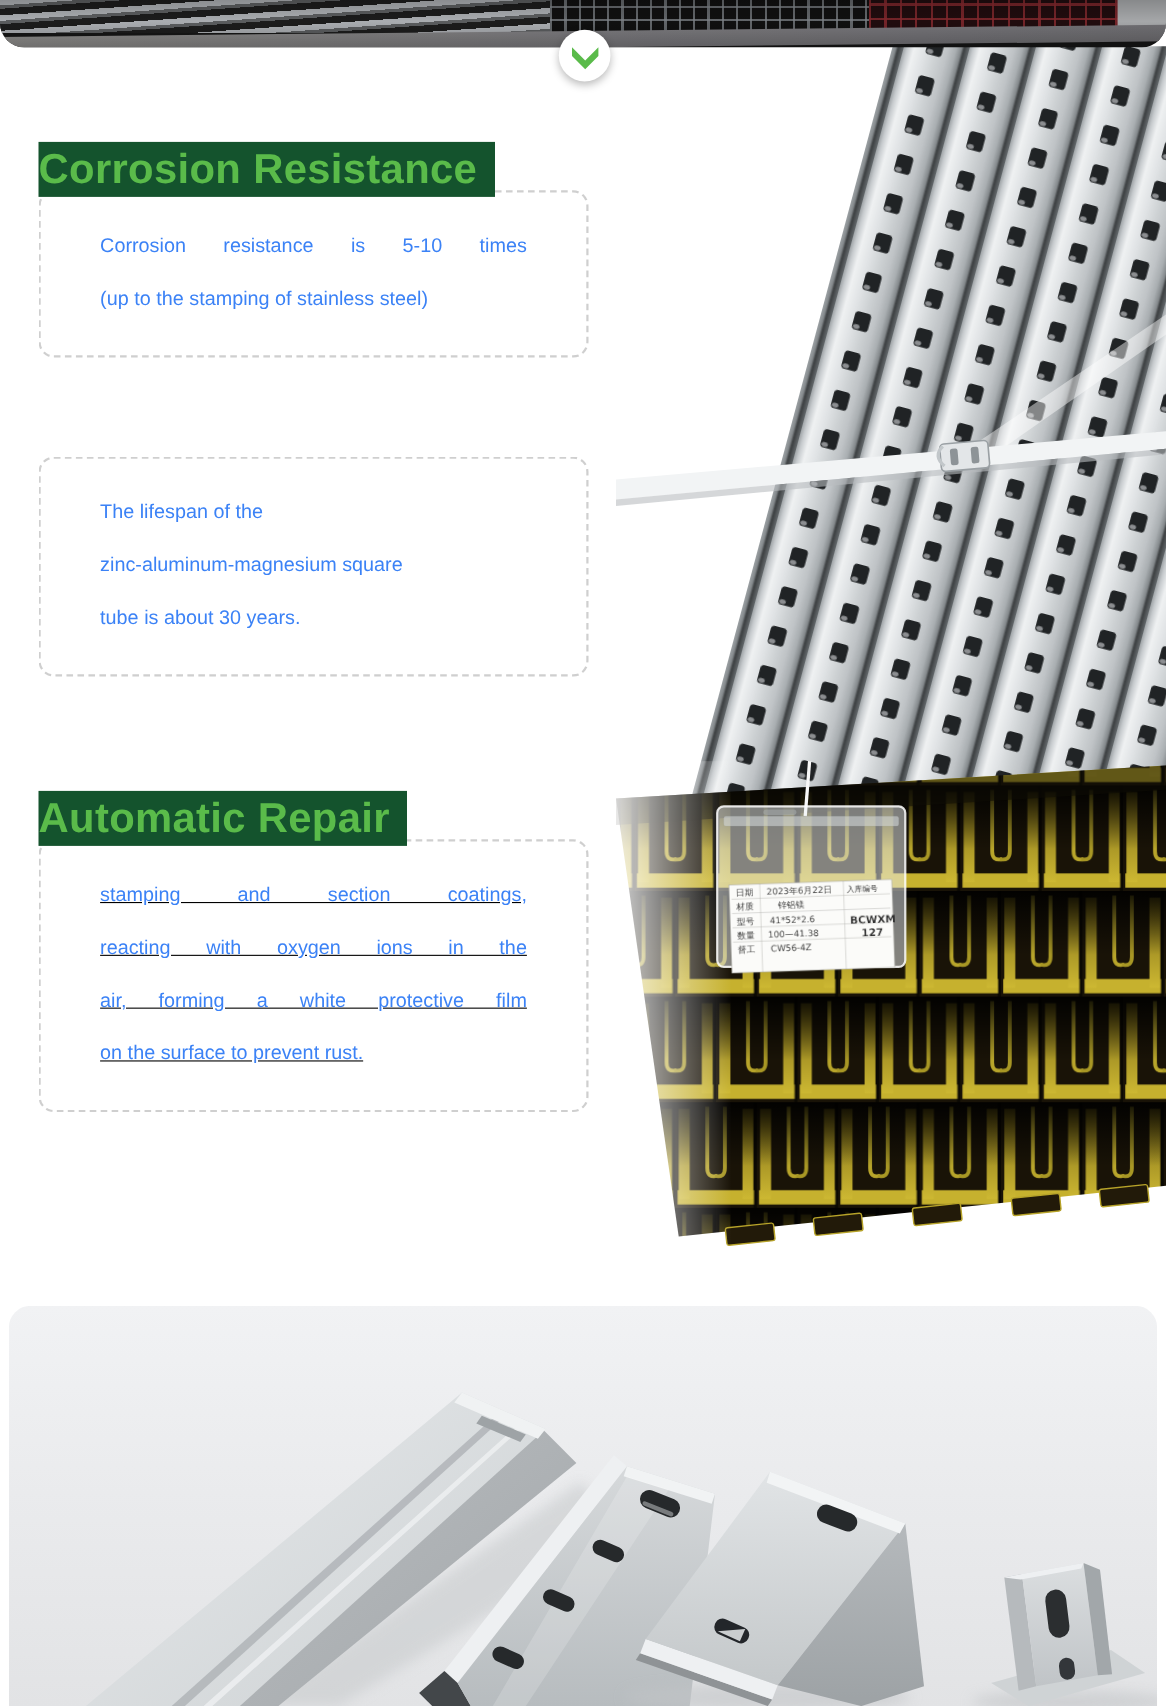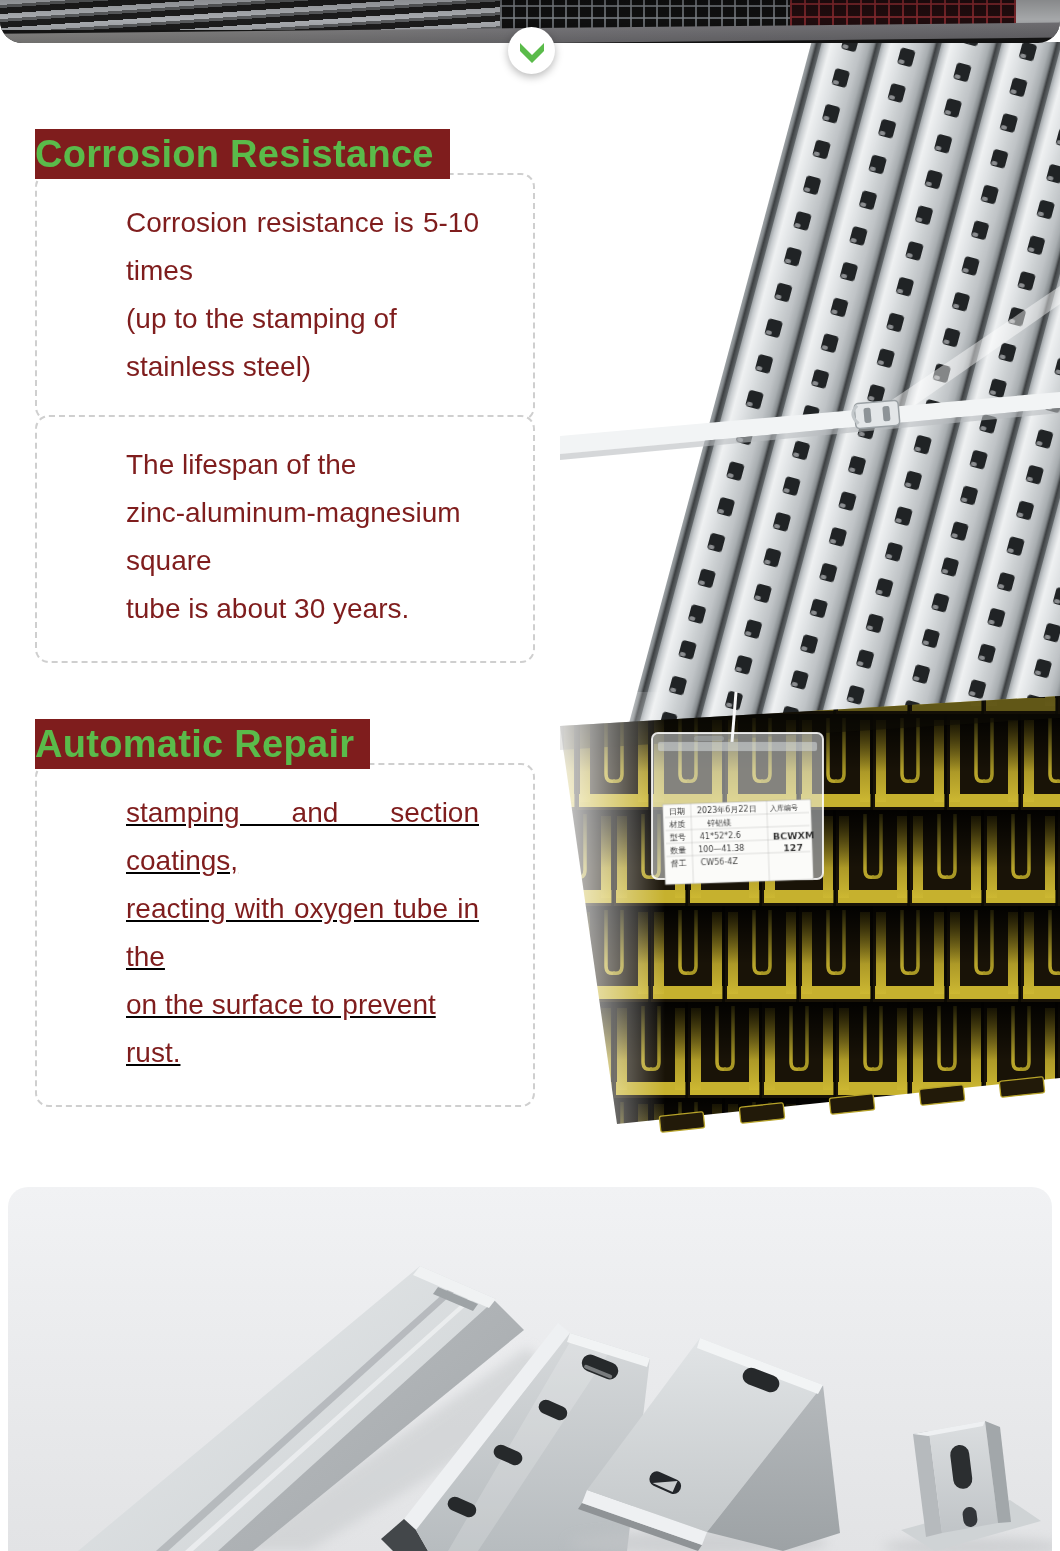--- a/index.html
+++ b/index.html
@@ -26,25 +26,25 @@
   .ts-shade{position:absolute;inset:0;
     background:linear-gradient(180deg,rgba(0,0,0,.18),rgba(0,0,0,0) 45%,rgba(0,0,0,.22));}
   
   .scroll-btn{position:absolute;left:508px;top:27px;width:47px;height:47px;border-radius:50%;
     background:#ffffff;border:none;box-shadow:0 3px 8px rgba(0,0,0,.28);
     display:flex;align-items:center;justify-content:center;z-index:6;cursor:pointer;padding:0;}
   
   .section{position:absolute;left:35px;width:500px;z-index:3;}
   #sec1{top:129px;} #sec2{top:421px;} #sec3{top:719px;text-decoration:underline;}
   .feature-title{margin:0;font-size:38px;line-height:50px;font-weight:bold;color:var(--green);
-    background:#7f1d1d;display:inline-block;padding-right:16px;position:relative;z-index:2;
+    background:#14532d;display:inline-block;padding-right:16px;position:relative;z-index:2;
     letter-spacing:.3px;}
   .feature-box{border:2px dashed #cfcfcf;border-radius:14px;margin-top:-6px;
     padding:24px 54px 28px;background:#ffffff;position:relative;z-index:1;box-sizing:border-box;}
-  .line{font-size:28px;line-height:48px;color:#7f1d1d;margin-left:35px;}
+  .line{font-size:18px;line-height:48px;color:#3b82f6;}
   .line.j{text-align:justify;text-align-last:justify;}
   
   .photo-main{position:absolute;top:42px;left:540px;width:520px;height:1110px;z-index:1;}
   .photo-bottom{position:absolute;left:8px;top:1187px;width:1044px;height:364px;
     border-radius:20px 20px 0 0;overflow:hidden;z-index:2;}
 </style>
 </head>
 <body>
 
 <div class="top-strip">
@@ -190,21 +190,22 @@
     <div class="line">The lifespan of the</div>
     <div class="line">zinc-aluminum-magnesium square</div>
     <div class="line">tube is about 30 years.</div>
   </div>
 </section>
 
 <section class="section" id="sec3">
   <h2 class="feature-title">Automatic Repair</h2>
   <div class="feature-box">
     <div class="line j">stamping and section coatings,</div>
-    <div class="line j">reacting with oxygen tube in the</div>
+    <div class="line j">reacting with oxygen ions in the</div>
+    <div class="line j">air, forming a white protective film</div>
     <div class="line">on the surface to prevent rust.</div>
   </div>
 </section>
 
 <div class="photo-bottom">
 <svg width="1044" height="364" viewBox="0 0 1044 364">
   <defs>
     <linearGradient id="bgGrad" x1="0" y1="0" x2="0" y2="1">
       <stop offset="0" stop-color="#f1f2f4"></stop>
           <stop offset="1" stop-color="#e2e3e5"></stop>

